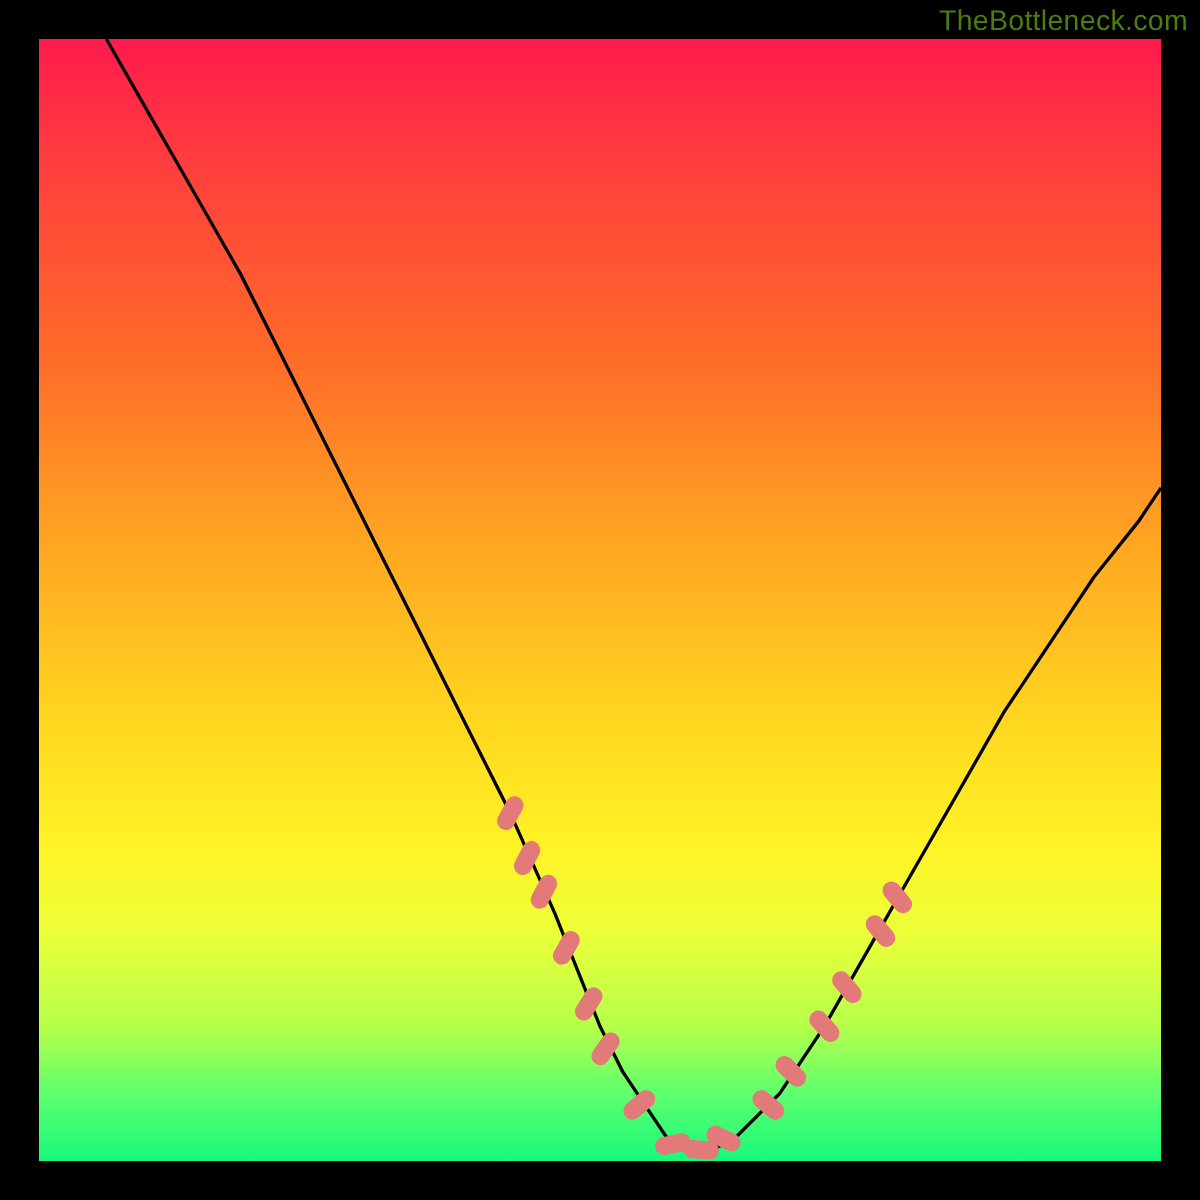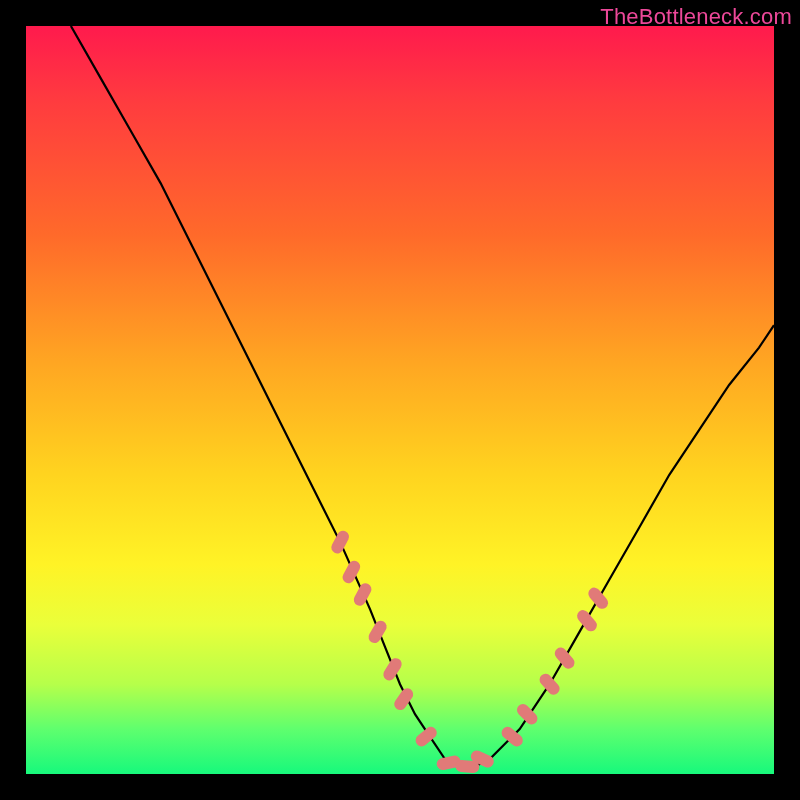--- a/index.html
+++ b/index.html
@@ -34,22 +34,22 @@
       #eaff3a 80%,
       #b6ff4a 88%,
       #5fff6e 94%,
       #17f97c 100%
     );
   }
   .watermark {
     position: absolute;
     top: 4px;
     right: 8px;
-    color: #ec4899;
-    font-size: 22px;
+    color: #4d7c0f;
+    font-size: 19px;
     letter-spacing: 0.2px;
     user-select: none;
     text-align: right;
   }
   svg.curve {
     position: absolute;
     left: 0; top: 0;
     width: 748px; height: 748px;
   }
 </style>

